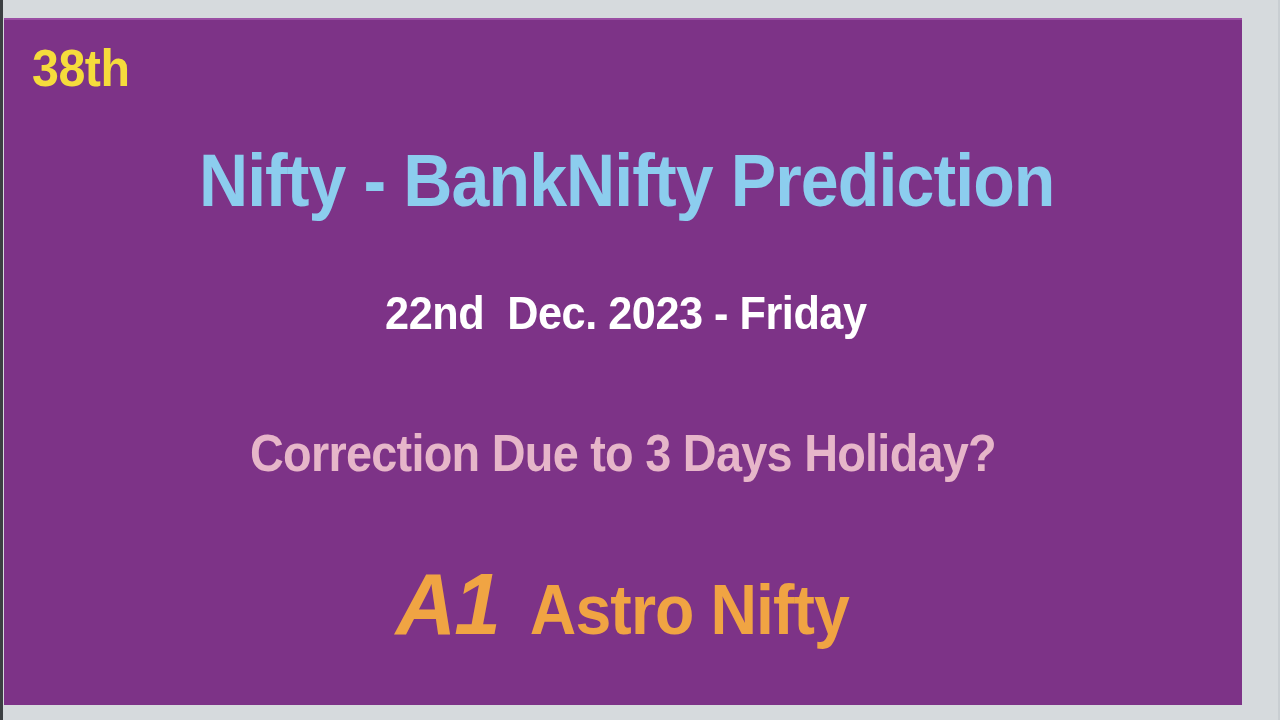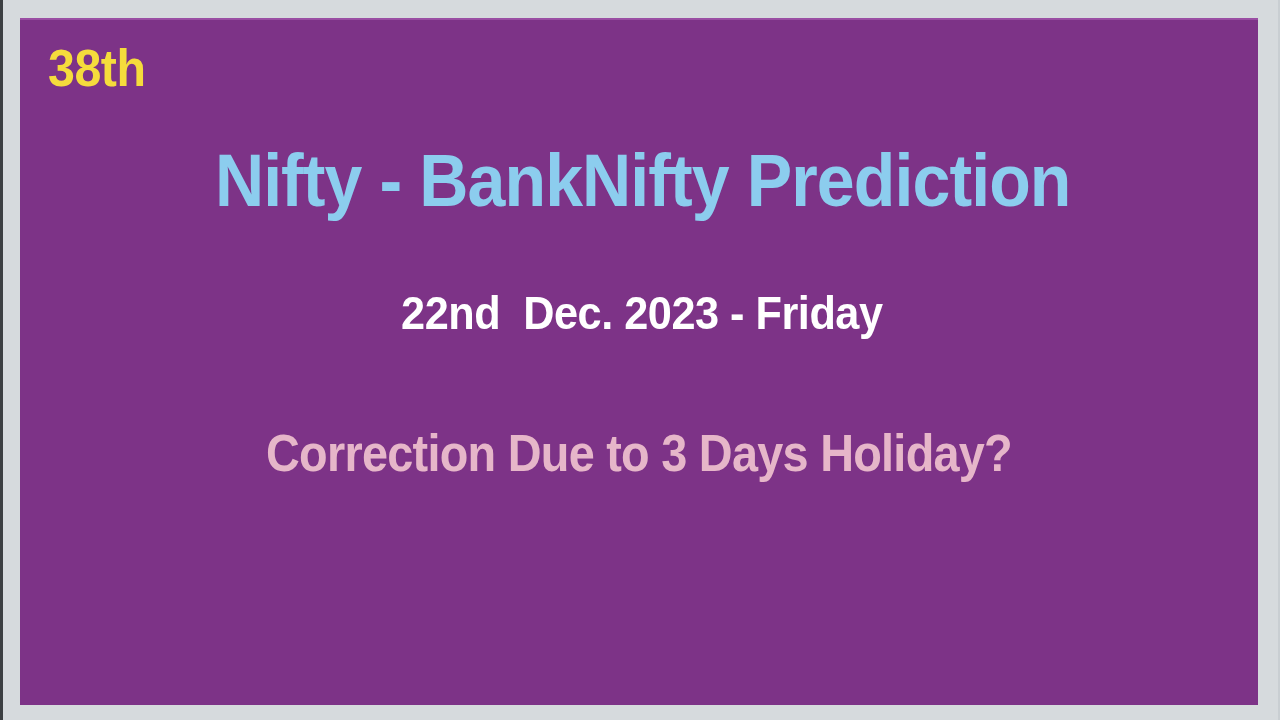--- a/index.html
+++ b/index.html
@@ -29,21 +29,21 @@
     position:absolute;
     right:0; top:0;
     width:2px; height:720px;
     background:#c9ced2;
     z-index:5;
   }
 
   
   .slide-panel {
     position:absolute;
-    left:20px;
+    left:4px;
     top:18px;
     width:1238px;
     height:687px;
     background:#7d3387;
     border-top:2px solid #9a4ea3;
     overflow:hidden;
     padding-left:48px;
   }
 
   
@@ -147,14 +147,17 @@
 <div class="slide-panel">
 
   <div class="ordinal-badge">38th</div>
 
   <div class="main-title">Nifty - BankNifty Prediction</div>
 
   <div class="date-line">22nd  Dec. 2023 - Friday</div>
 
   <div class="tagline">Correction Due to 3 Days Holiday?</div>
 
+  <div class="brand-row">
+    <span class="brand-mark">A1</span><span class="brand-name">Astro Nifty</span>
+  </div>
 
 </div>
 
 </body></html>

